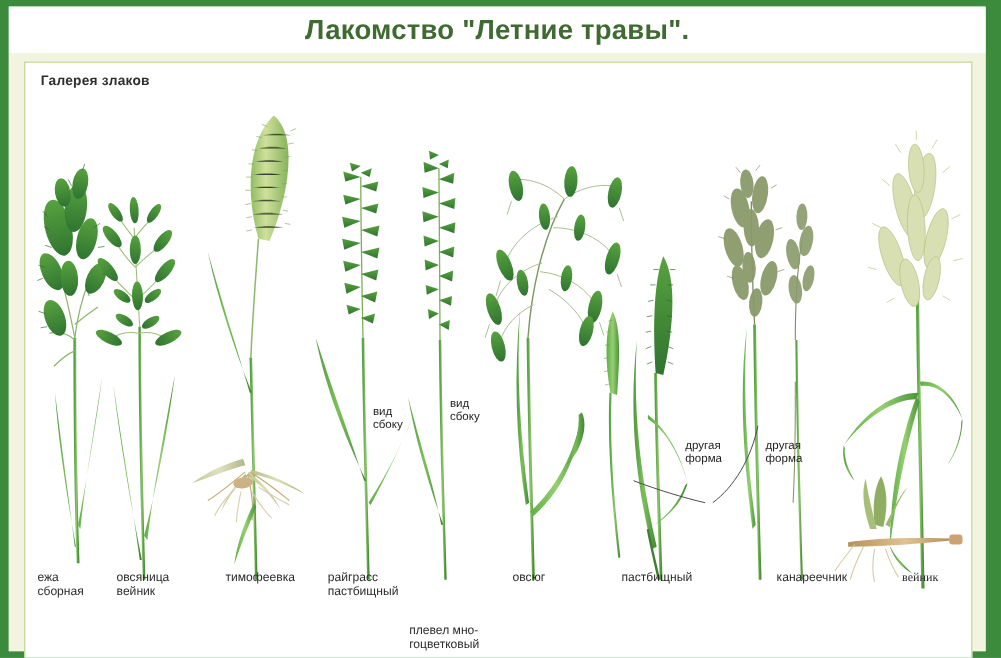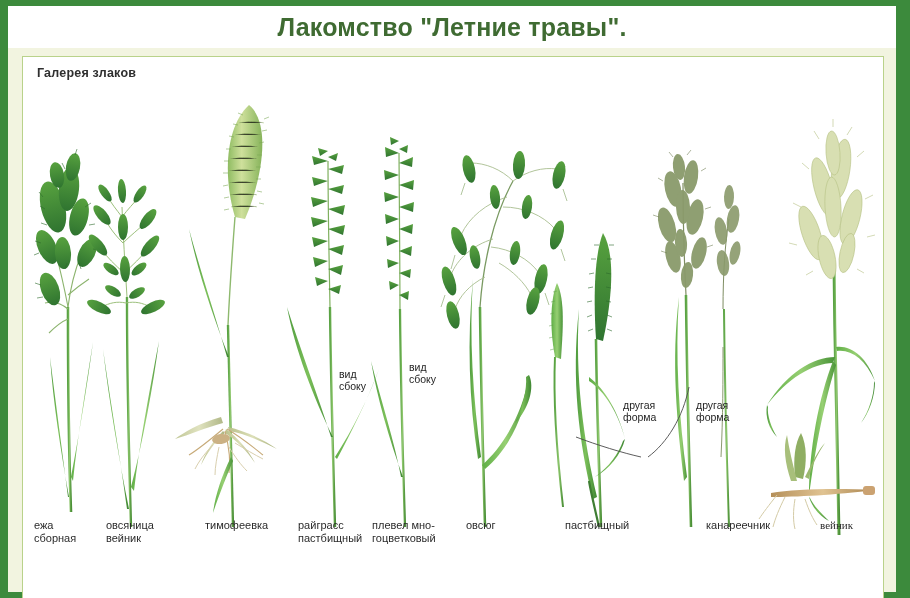--- a/index.html
+++ b/index.html
@@ -443,21 +443,21 @@
   </div>
 
   <div id="labels">
     <div class="lab" style="left:12px;">ежа
 сборная</div>
     <div class="lab" style="left:84px;">овсяница
 вейник</div>
     <div class="lab" style="left:166px;margin-left:17px;">тимофеевка</div>
     <div class="lab" style="left:276px;">райграсс
 пастбищный</div>
-    <div class="lab" style="left:350px;">плевел мно-
+    <div class="lab" style="left:350px;margin-top:48px;">плевел мно-
 гоцветковый</div>
     <div class="lab" style="left:444px;">овсюг</div>
     <div class="lab" style="left:543px;">пастбищный</div>
     <div class="lab" style="left:636px;padding-left:48px;">канареечник</div>
     <div class="lab" style="left:798px;font-family:Liberation Serif, serif;">вейник</div>
   </div>
 
 
 </div>
 

